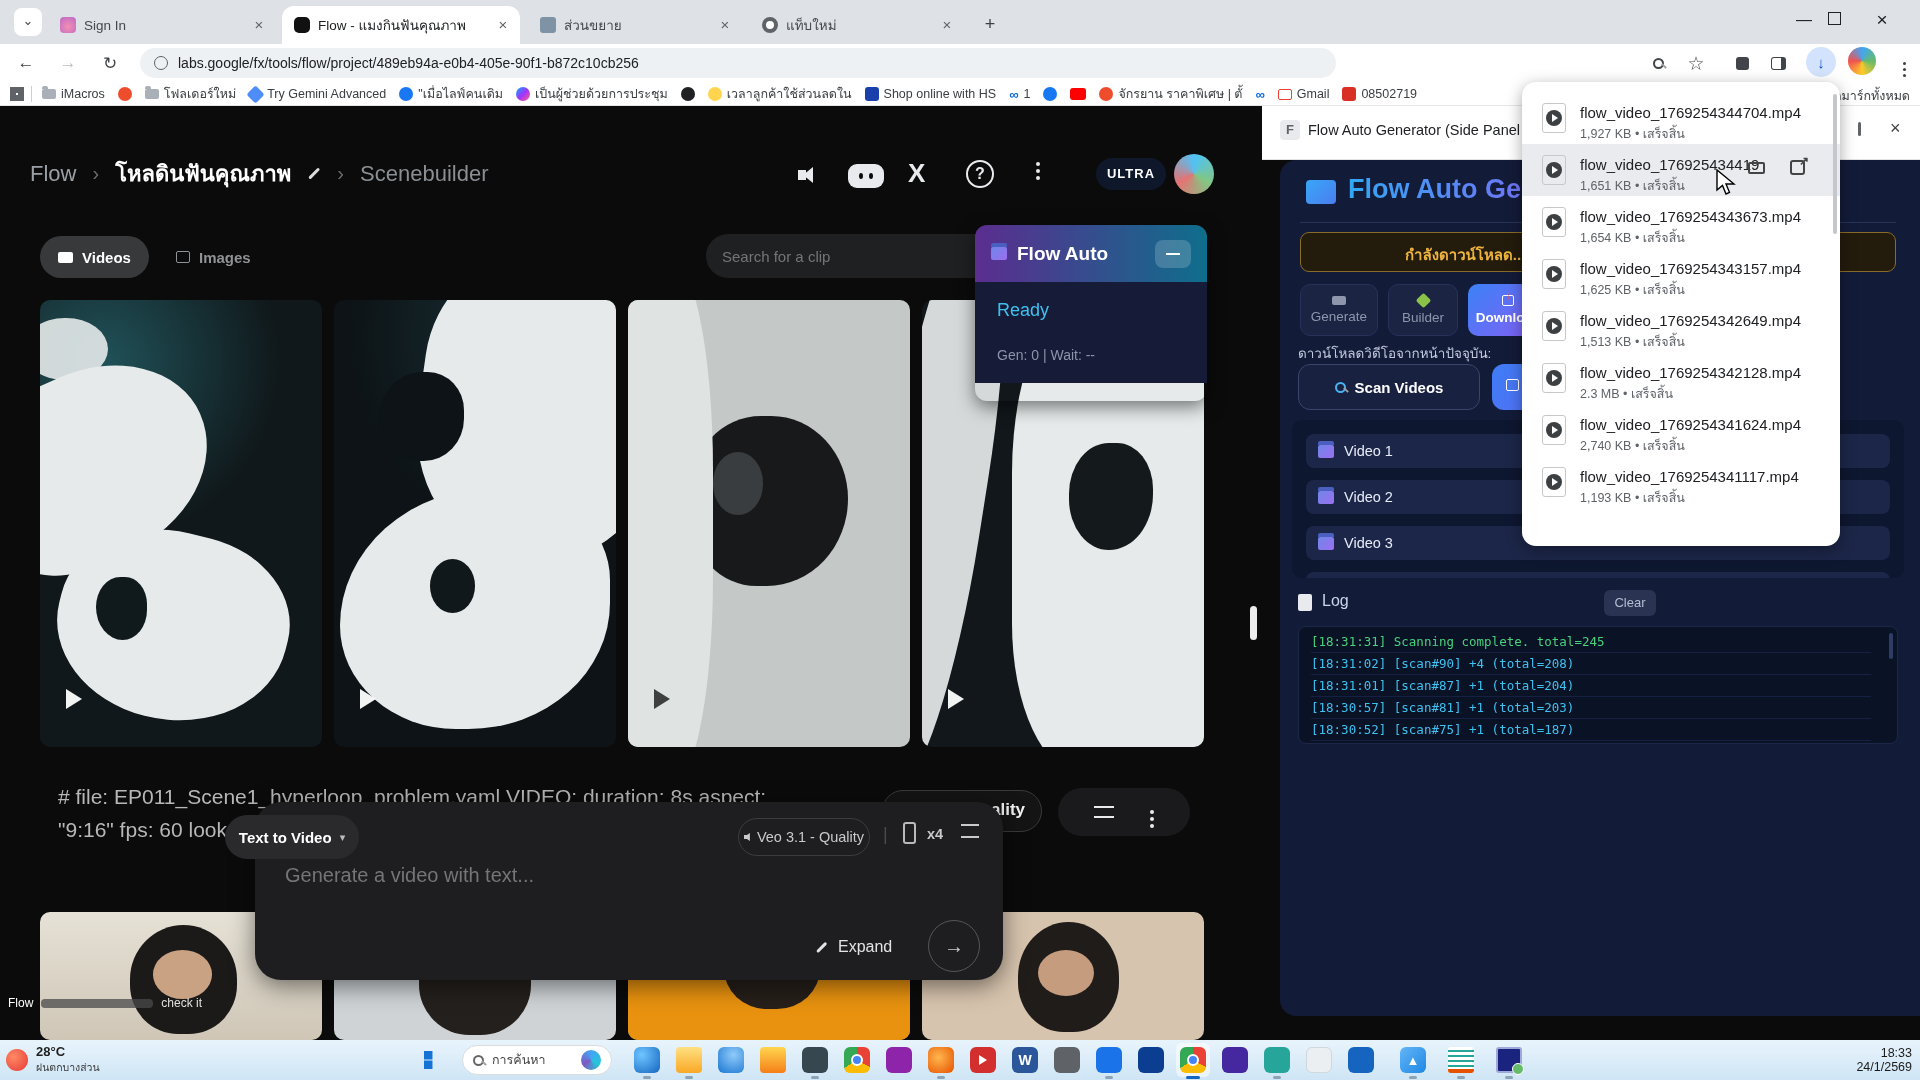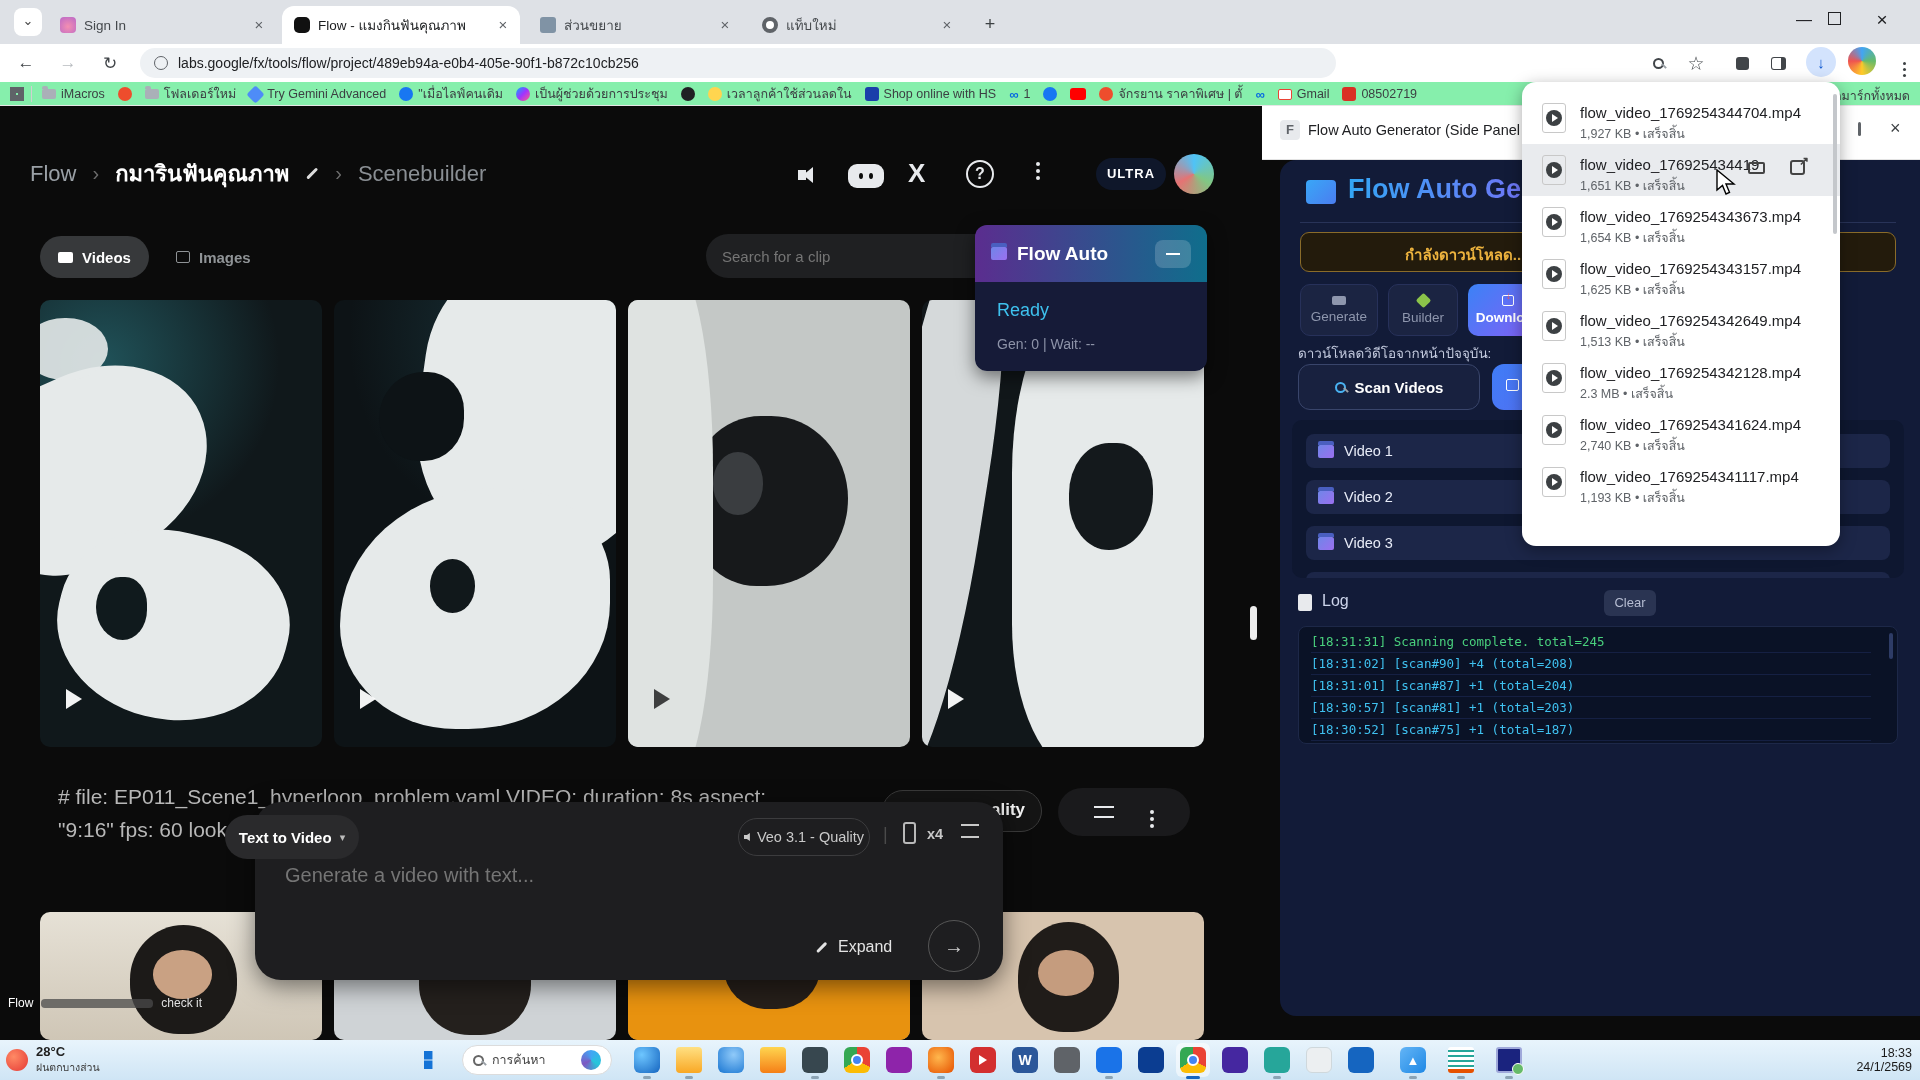--- a/index.html
+++ b/index.html
@@ -9,21 +9,21 @@
 
 .tabstrip{left:0;top:0;width:1920px;height:44px;background:#dee1e6}
 .tab{position:absolute;top:6px;height:38px;display:flex;align-items:center;gap:8px;padding:0 8px 0 12px;font-size:13.5px;color:#45494d;border-radius:12px 12px 0 0}
 .tab.active{background:#fff;color:#1b1d1f}
 .tclose{margin-left:auto;color:#5f6368;font-size:15px;width:18px;height:18px;line-height:17px;text-align:center;border-radius:50%;flex:none}
 .fav{width:16px;height:16px;border-radius:4px;flex:none}
 .tablabel{white-space:nowrap;overflow:hidden;text-overflow:ellipsis;flex:1}
 .toolbar{left:0;top:44px;width:1920px;height:38px;background:#fff}
 .tbi{position:absolute;width:32px;height:32px;top:3px;display:flex;align-items:center;justify-content:center;color:#414549;font-size:17px}
 .omnibox{position:absolute;left:140px;top:4px;width:1196px;height:30px;border-radius:15px;background:#eef1f4;display:flex;align-items:center;gap:10px;padding:0 14px;font-size:14px;color:#202124}
-.bookbar{left:0;top:82px;width:1920px;height:24px;background:#86efac;border-bottom:1px solid #e6e6e6}
+.bookbar{left:0;top:82px;width:1920px;height:24px;background:#ffffff;border-bottom:1px solid #e6e6e6}
 .bmrow{position:absolute;left:10px;top:2px;display:flex;align-items:center;gap:7px;height:20px}
 .bm{display:flex;align-items:center;gap:5px;font-size:12.5px;color:#3c4043;white-space:nowrap;padding:0 3px}
 .bmfolder{width:14px;height:10px;background:#aab0b8;border-radius:2px;position:relative}
 .bmfolder:before{content:"";position:absolute;top:-3px;left:0;width:6px;height:3px;background:#aab0b8;border-radius:2px 2px 0 0}
 .cir{border-radius:50%}
 
 .crumbsep{color:#6d6d6d;font-size:20px}
 .hic{position:absolute;color:#e8eaed;display:flex;align-items:center;justify-content:center}
 .pill-tab{position:absolute;height:42px;border-radius:21px;display:flex;align-items:center;gap:9px;padding:0 18px;font-size:15px;font-weight:bold}
 .thumb{position:absolute;width:282px;border-radius:10px;overflow:hidden}
@@ -178,21 +178,21 @@
         </span>
     </div>
     <div class="r" style="left:1826px;top:4px;font-size:12.5px;color:#3c4043;white-space:nowrap">บุ๊กมาร์กทั้งหมด</div>
   </div>
 
   <div class="r" style="left:0;top:106px;width:1262px;height:934px;background:#0b0b0b;overflow:hidden">
 
     <div class="r" style="left:30px;top:50px;display:flex;align-items:center;gap:16px">
       <span style="color:#9aa0a6;font-size:22px">Flow</span>
       <span class="crumbsep">›</span>
-      <span style="color:#fff;font-size:22px;font-weight:bold">กมารินฟันคุณภาพ</span>
+      <span style="color:#fff;font-size:22px;font-weight:bold">โหลดินฟันคุณภาพ</span>
       <span style="width:14px;height:2.5px;background:#dcdcdc;transform:rotate(-45deg);border-radius:2px"></span>
       <span class="crumbsep">›</span>
       <span style="color:#8a8f94;font-size:22px">Scenebuilder</span>
     </div>
     <div class="hic" style="left:790px;top:56px;width:30px;height:26px">
       <span style="width:8px;height:10px;background:#e8eaed"></span>
         <span style="width:0;height:0;border-right:10px solid #e8eaed;border-top:8px solid transparent;border-bottom:8px solid transparent;margin-left:-3px"></span>
     </div>
     <div class="hic" style="left:848px;top:58px;width:36px;height:24px;background:#e8eaed;border-radius:9px">
       <span style="width:4px;height:6px;background:#0b0b0b;border-radius:50%;margin-right:6px"></span>
@@ -297,31 +297,31 @@
       <div style="position:absolute;left:673px;top:118px;width:52px;height:52px;border:1.5px solid #565656;border-radius:50%;text-align:center;line-height:50px;color:#cfcfcf;font-size:20px">→</div>
     </div>
 
     <div class="r" style="left:225px;top:709px;width:134px;height:44px;background:#2a2a2c;border-radius:22px;z-index:5;display:flex;align-items:center;justify-content:center;gap:8px">
       <span style="color:#fff;font-size:15px;font-weight:bold">Text to Video</span>
       <span style="color:#bbb;font-size:11px">▾</span>
     </div>
 
     <div class="r" style="left:1250px;top:500px;width:7px;height:34px;background:#ededed;border-radius:4px;z-index:6"></div>
 
-    <div class="r" style="left:975px;top:119px;width:232px;height:146px;border-radius:12px;overflow:hidden;z-index:10;box-shadow:0 6px 18px rgba(0,0,0,.5)">
+    <div class="r" style="left:975px;top:119px;width:232px;height:176px;border-radius:12px;overflow:hidden;z-index:10;box-shadow:0 6px 18px rgba(0,0,0,.5)">
       <div style="height:57px;background:linear-gradient(90deg,#5b2d8f,#0f6e8c);display:flex;align-items:center;padding:0 16px;gap:10px">
         <span class="clap"></span>
         <span style="color:#fff;font-size:19px;font-weight:bold;flex:1">Flow Auto</span>
         <span style="width:36px;height:28px;background:rgba(255,255,255,.18);border-radius:8px;display:flex;align-items:center;justify-content:center">
             <span style="width:14px;height:2px;background:#fff"></span>
           </span>
       </div>
       <div style="height:101px;background:#161b38;padding:18px 22px">
         <div style="color:#3ec1ee;font-size:18px">Ready</div>
-        <div style="color:#8d93a8;font-size:14px;margin-top:15px">Gen: 0 | Wait: --</div>
+        <div style="color:#8d93a8;font-size:14px;margin-top:26px">Gen: 0 | Wait: --</div>
       </div>
     </div>
   </div>
 
   <div class="r" style="left:1262px;top:106px;width:658px;height:54px;background:#fff;border-bottom:1px solid #e3e3e3">
     <span class="r" style="left:18px;top:14px;width:20px;height:20px;background:#e8eaed;border-radius:4px;color:#5f6368;font-size:13px;font-weight:bold;text-align:center;line-height:20px">F</span>
     <span class="r" style="left:46px;top:16px;font-size:14.5px;color:#202124;white-space:nowrap">Flow Auto Generator (Side Panel + D</span>
     <span class="r" style="left:596px;top:16px;width:3px;height:14px;background:#5f6368;border-radius:2px"></span>
     <span class="r" style="left:628px;top:12px;font-size:18px;color:#3c4043">×</span>
   </div>

